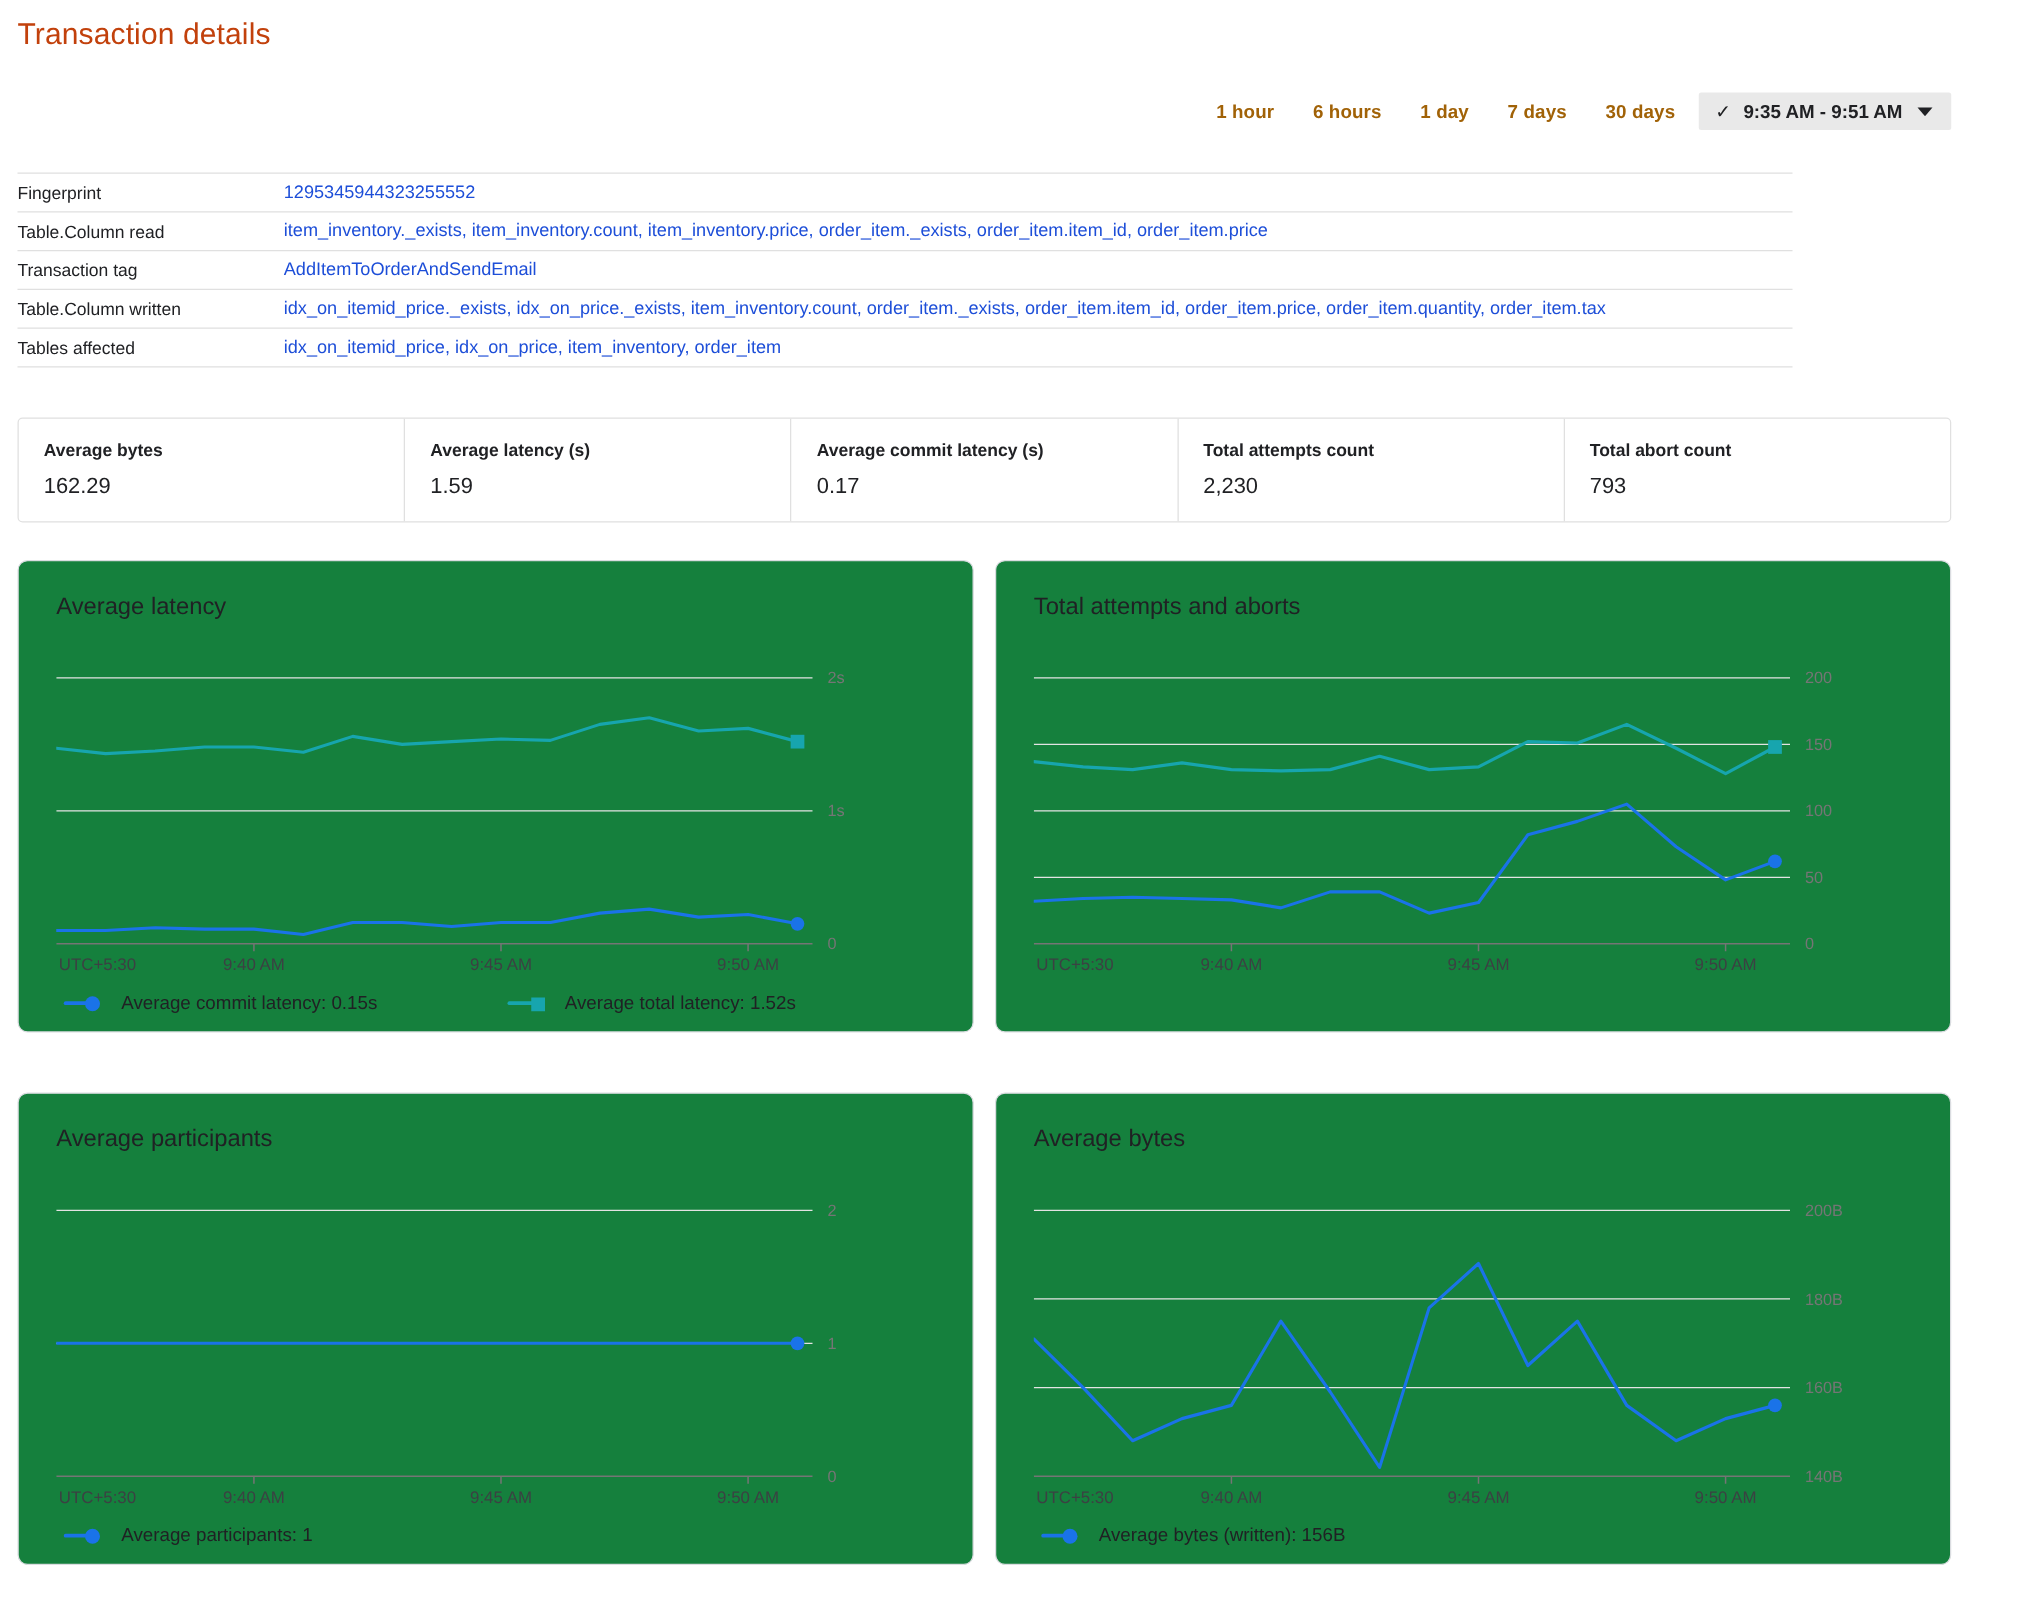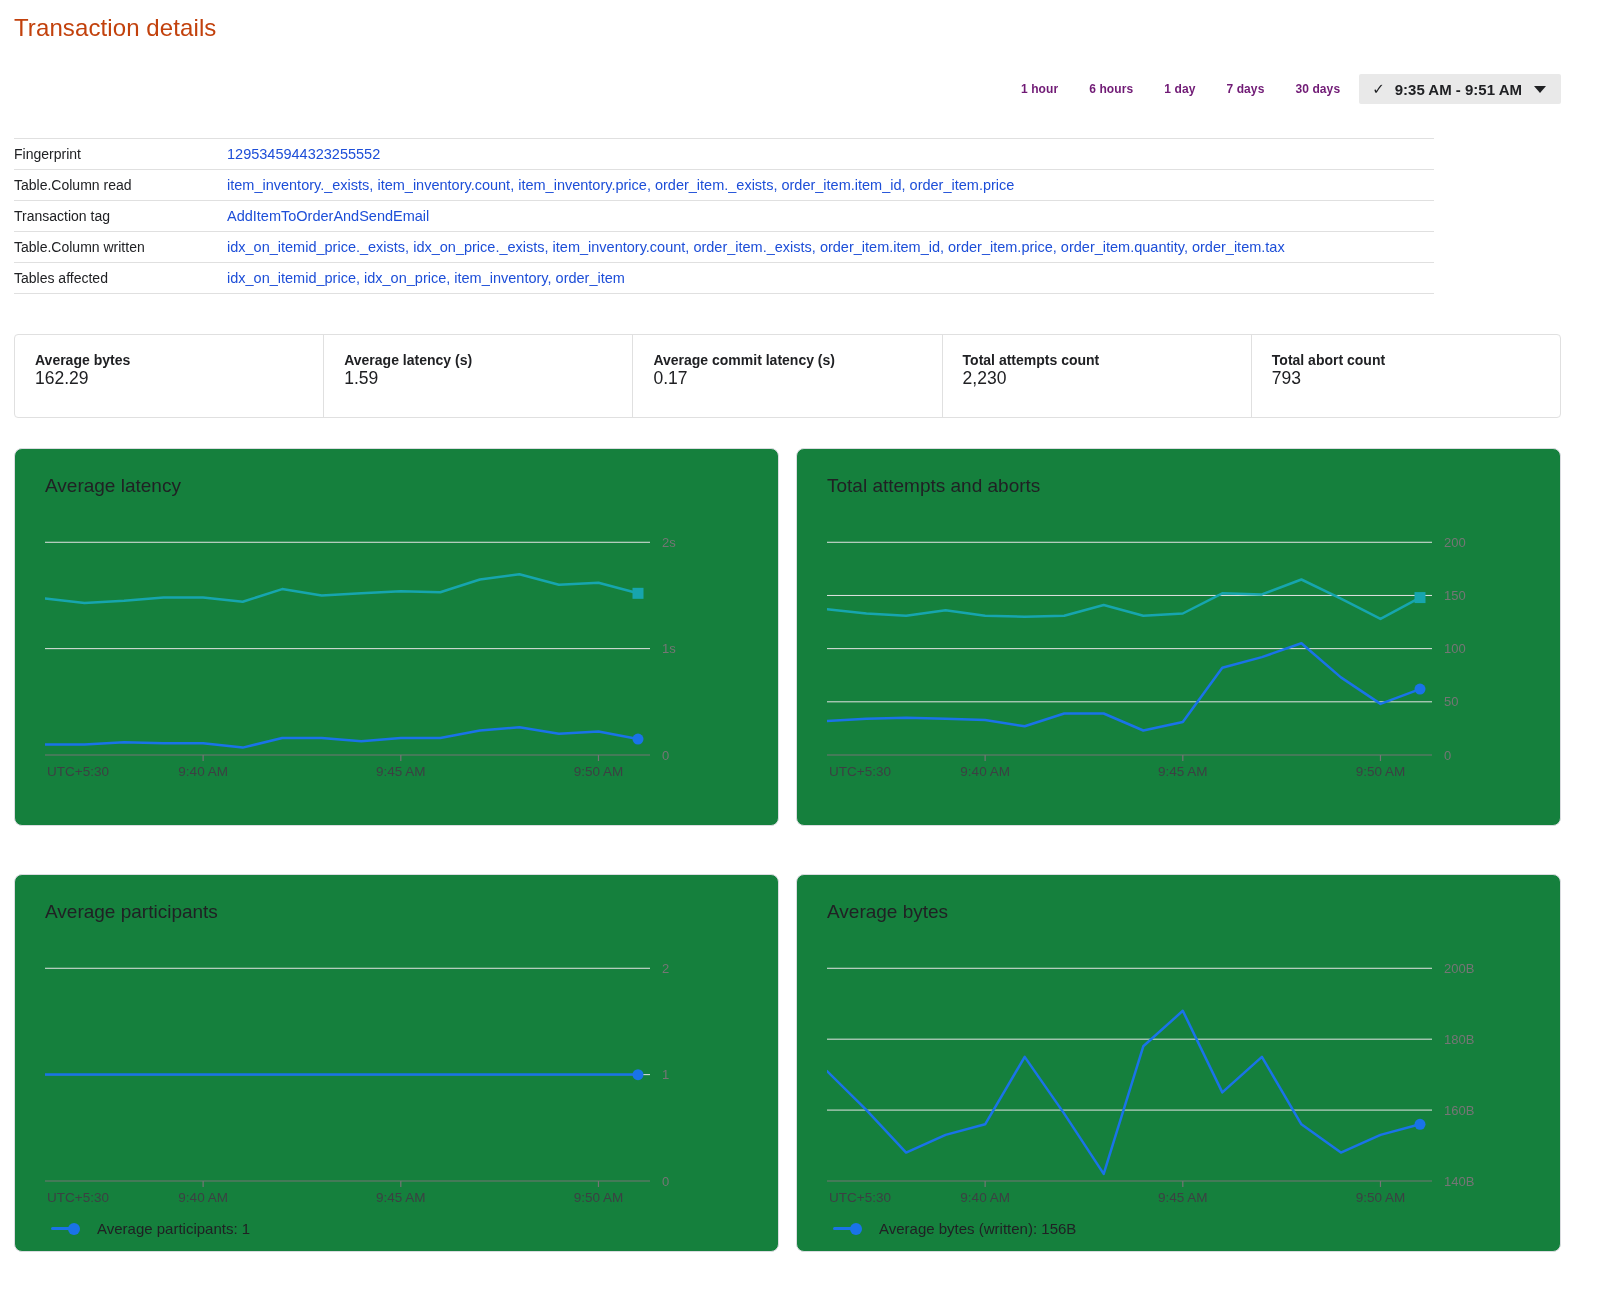--- a/index.html
+++ b/index.html
@@ -11,21 +11,21 @@
     padding:14px 0 20px 14px;
   }
   .container { width:1547px; }
 
   .page-title { font-size:24px; font-weight:400; color:#c2410c; letter-spacing:.1px; }
 
   
   .timebar { display:flex; justify-content:flex-end; align-items:center; margin-top:32px; margin-bottom:34px; height:30px; }
   .time-opt {
     background:none; border:none; cursor:pointer;
-    font-family:inherit; font-size:12px; font-weight:700; color:#701a75;
+    font-family:inherit; font-size:15px; font-weight:700; color:#a16207;
     padding:5px 11px; letter-spacing:.1px;
   }
   .chip {
     display:inline-flex; align-items:center; gap:10px;
     background:#e9e9e9; border:none; border-radius:2px; cursor:pointer;
     font-family:inherit; font-size:15px; font-weight:700; color:#202124;
     padding:6px 15px 6px 13px; margin-left:8px; height:30px;
   }
   .chip .check { font-size:15px; font-weight:700; }
   .caret { width:0; height:0; border-left:6px solid transparent; border-right:6px solid transparent; border-top:7px solid #202124; margin-left:2px; }
@@ -34,21 +34,21 @@
   .kv { width:1420px; border-top:1px solid #e0e0e0; }
   .kv-row { display:flex; align-items:center; height:31px; border-bottom:1px solid #e0e0e0; }
   .kv-label { width:213px; flex:none; font-size:14px; font-weight:400; color:#202124; }
   .kv-value { flex:1; font-size:14.5px; color:#1d4ed8; white-space:nowrap; overflow:hidden; }
 
   
   .stats { display:flex; border:1px solid #e0e0e0; border-radius:4px; margin-top:40px; width:1547px; height:84px; }
   .stat { flex:1; padding:17px 0 0 20px; }
   .stat + .stat { border-left:1px solid #e0e0e0; }
   .stat-label { font-size:14px; font-weight:700; color:#202124; }
-  .stat-value { font-size:17.5px; color:#202124; }
+  .stat-value { font-size:17.5px; color:#202124; margin-top:10px; }
 
   
   .charts { display:grid; grid-template-columns:765px 765px; column-gap:17px; row-gap:48px; margin-top:30px; }
   .card { border:1px solid #dadce0; border-radius:8px; background:#15803d; height:378px; padding:26px 28px 14px 30px; }
   .card-title { font-size:19px; font-weight:400; color:#202124; margin-bottom:24px; }
   .chart-svg { display:block; }
   .gridline { stroke:#e3e3e3; stroke-width:1; }
   .axisline { stroke:#757575; stroke-width:1.2; }
   .axistick { stroke:#757575; stroke-width:1.2; }
   .ytick-label { font-size:13px; fill:#757575; }
@@ -145,20 +145,36 @@
           <text x="158.13333333333333" y="255" class="xtick-label" text-anchor="middle">9:40 AM</text>
           <line x1="355.8" y1="234" x2="355.8" y2="240" class="axistick"></line>
           <text x="355.8" y="255" class="xtick-label" text-anchor="middle">9:45 AM</text>
           <line x1="553.4666666666667" y1="234" x2="553.4666666666667" y2="240" class="axistick"></line>
           <text x="553.4666666666667" y="255" class="xtick-label" text-anchor="middle">9:50 AM</text>
           <polyline points="0.0,223.4 39.5,223.4 79.1,221.2 118.6,222.3 158.1,222.3 197.7,226.6 237.2,217.0 276.7,217.0 316.3,220.2 355.8,217.0 395.3,217.0 434.9,209.5 474.4,206.3 513.9,212.7 553.5,210.6 593.0,218.0" fill="none" stroke="#1a73e8" stroke-width="2.5" stroke-linejoin="round" stroke-linecap="round"></polyline>
           <circle cx="593" cy="218.04545454545456" r="5.5" fill="#1a73e8"></circle>
           <polyline points="0.0,77.6 39.5,81.9 79.1,79.8 118.6,76.6 158.1,76.6 197.7,80.8 237.2,68.1 276.7,74.5 316.3,72.3 355.8,70.2 395.3,71.3 434.9,58.5 474.4,53.2 513.9,63.8 553.5,61.7 593.0,72.3" fill="none" stroke="#17a5ae" stroke-width="2.5" stroke-linejoin="round" stroke-linecap="round"></polyline>
           <rect x="587.5" y="66.82727272727276" width="11" height="11" fill="#17a5ae"></rect>
         </svg>
+        <div class="legend">
+          <div class="legend-item">
+            <span class="lgl">
+              <i class="lgl-line" style="background: rgb(26, 115, 232);"></i>
+              <i class="lgl-mark circle" style="background: rgb(26, 115, 232);"></i>
+            </span>
+            <span class="legend-label">Average commit latency: 0.15s</span>
+          </div>
+          <div class="legend-item">
+            <span class="lgl">
+              <i class="lgl-line" style="background: rgb(23, 165, 174);"></i>
+              <i class="lgl-mark square" style="background: rgb(23, 165, 174);"></i>
+            </span>
+            <span class="legend-label">Average total latency: 1.52s</span>
+          </div>
+        </div>
       </div>
       <div class="card">
         <div class="card-title">Total attempts and aborts</div>
         <svg width="661" height="263" class="chart-svg">
           <line x1="0" y1="21.27272727272728" x2="605" y2="21.27272727272728" class="gridline"></line>
           <text x="617" y="25.77272727272728" class="ytick-label">200</text>
           <line x1="0" y1="74.45454545454547" x2="605" y2="74.45454545454547" class="gridline"></line>
           <text x="617" y="78.95454545454547" class="ytick-label">150</text>
           <line x1="0" y1="127.63636363636363" x2="605" y2="127.63636363636363" class="gridline"></line>
           <text x="617" y="132.13636363636363" class="ytick-label">100</text>

